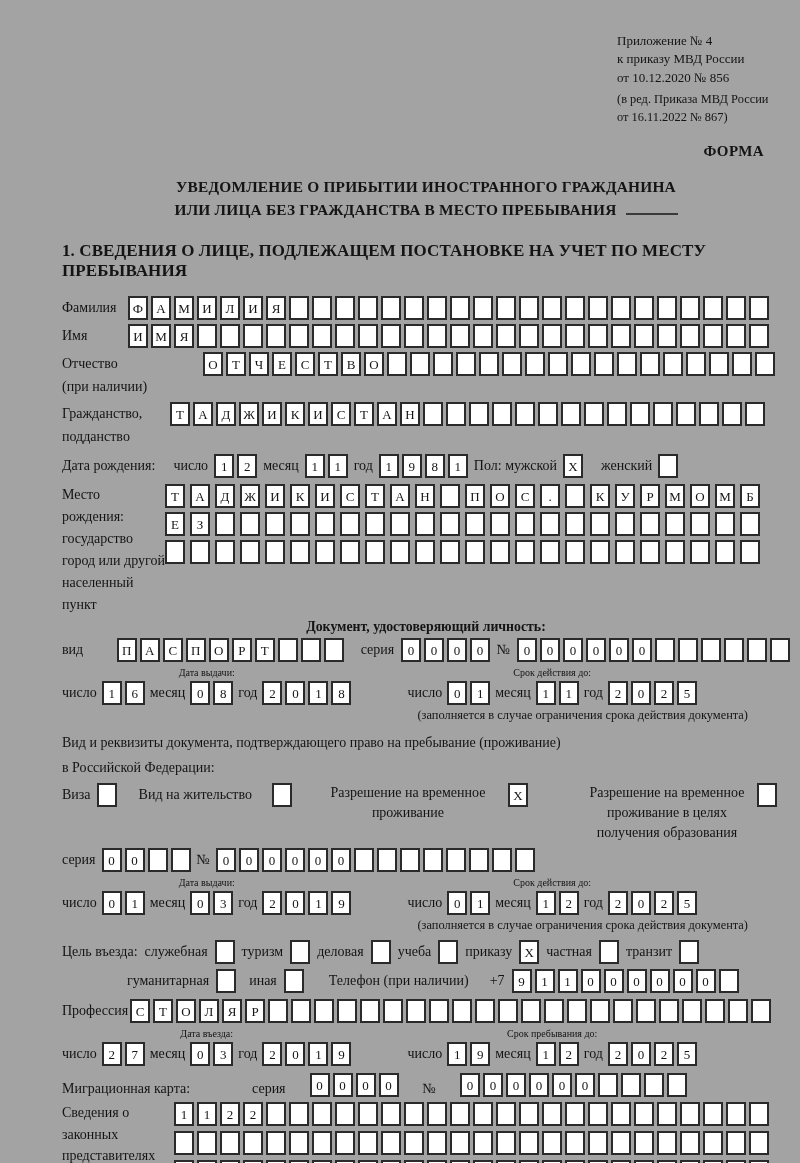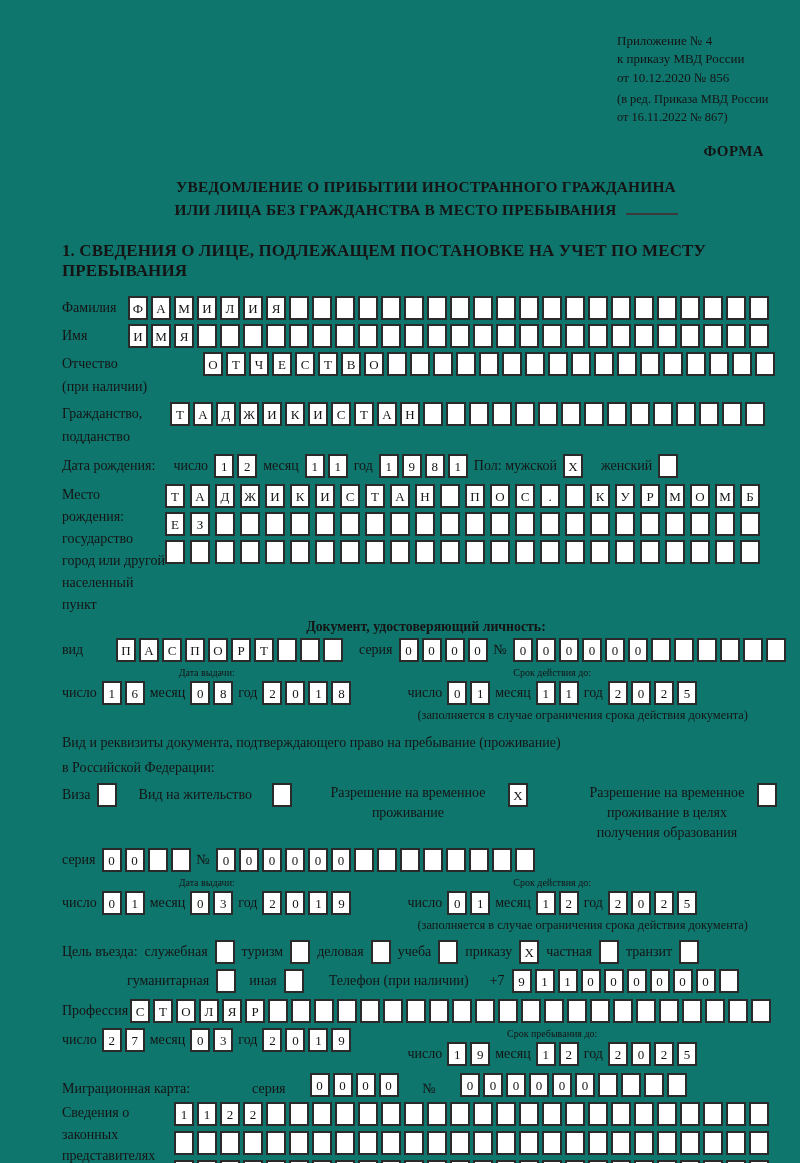--- a/index.html
+++ b/index.html
@@ -1,20 +1,20 @@
 <!DOCTYPE html>
 <html><head>
 <meta charset="utf-8">
 <style>
   html,body{margin:0;padding:0;background:#fff;}
   .page{
     width:800px;height:1163px;box-sizing:border-box;
     padding:32px 10px 0 62px;
     font-family:"Liberation Serif","DejaVu Serif",serif;
-    color:#141414;position:relative;overflow:hidden;background:#0f766e;
+    color:#141414;position:relative;overflow:hidden;background:#a3a3a3;
   }
   
   .appendix{margin-left:555px;font-size:13px;line-height:1.42;}
   .appendix .rev{font-size:12.4px;margin-top:4px;line-height:1.42;}
   .forma{text-align:right;padding-right:26px;font-weight:bold;font-size:15px;margin-top:16px;letter-spacing:.4px;}
   
   .title{text-align:center;font-weight:bold;font-size:15.4px;margin-top:15px;line-height:1.55;letter-spacing:.2px;}
   .blank-underline{display:inline-block;width:52px;height:13px;border-bottom:2px solid #3a3a3a;margin-left:9px;}
   .sec-heading{font-weight:bold;font-size:17px;margin-top:19px;letter-spacing:.1px;}
   
@@ -330,21 +330,21 @@
           <span class="cell"></span>
           <span class="cell"></span>
           <span class="cell"></span>
           <span class="cell"></span>
         </span>
     </span>
   </div>
 
   <div style="text-align:center;font-weight:bold;font-size:13.8px;margin-top:3px;">Документ, удостоверяющий личность:</div>
 
-  <div class="inline" style="margin-top:3px;">
+  <div class="inline" style="margin-top:3px;justify-content:space-between;">
     <span class="w48" style="flex:0 0 48px;">вид</span>
     <span class="cells">
         <span class="cell">П</span>
         <span class="cell">А</span>
         <span class="cell">С</span>
         <span class="cell">П</span>
         <span class="cell">О</span>
         <span class="cell">Р</span>
         <span class="cell">Т</span>
         <span class="cell"></span>
@@ -590,20 +590,21 @@
         <span class="cell"></span>
         <span class="cell"></span>
         <span class="cell"></span>
         <span class="cell"></span>
         <span class="cell"></span>
       </span>
   </div>
 
   <div class="dblock">
     <div class="dcol">
+      <div class="dhead">Дата въезда:</div>
       <div class="dline">
         <span>число</span>
         <span class="cells">
             <span class="cell">2</span>
             <span class="cell">7</span>
           </span>
         <span>месяц</span>
         <span class="cells">
             <span class="cell">0</span>
             <span class="cell">3</span>

